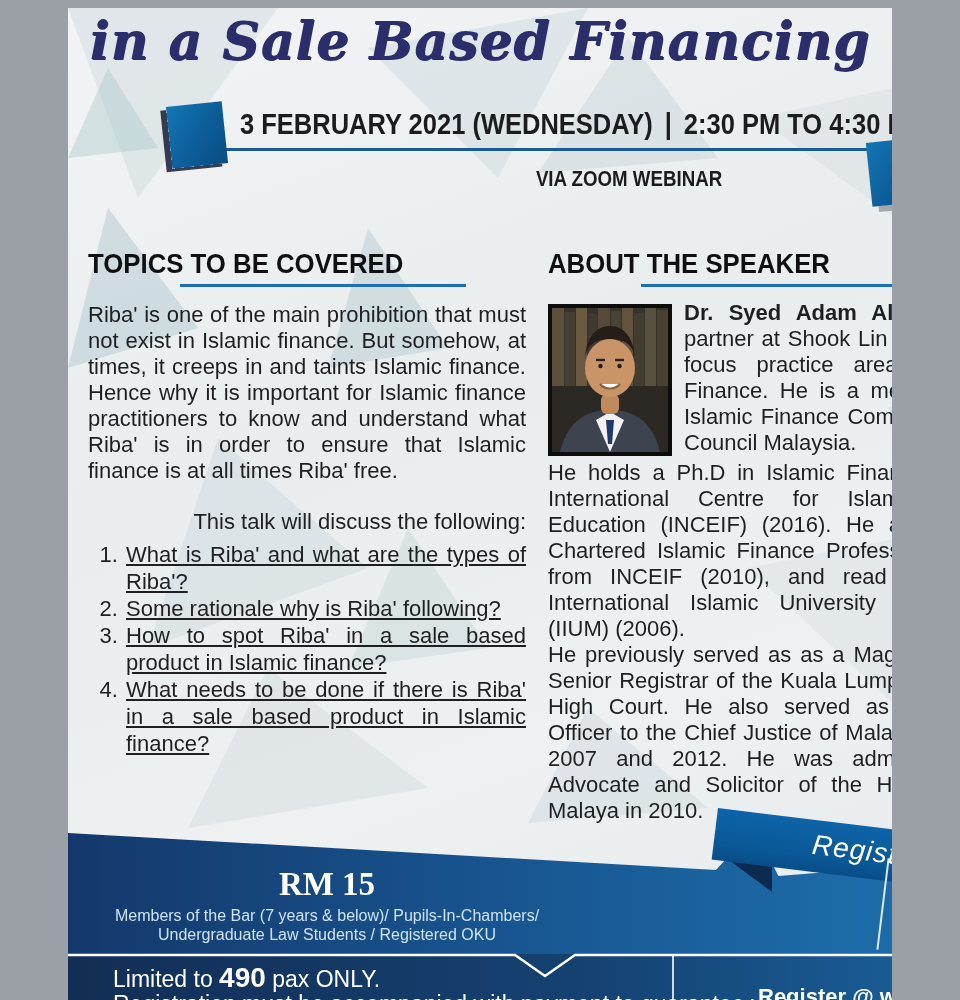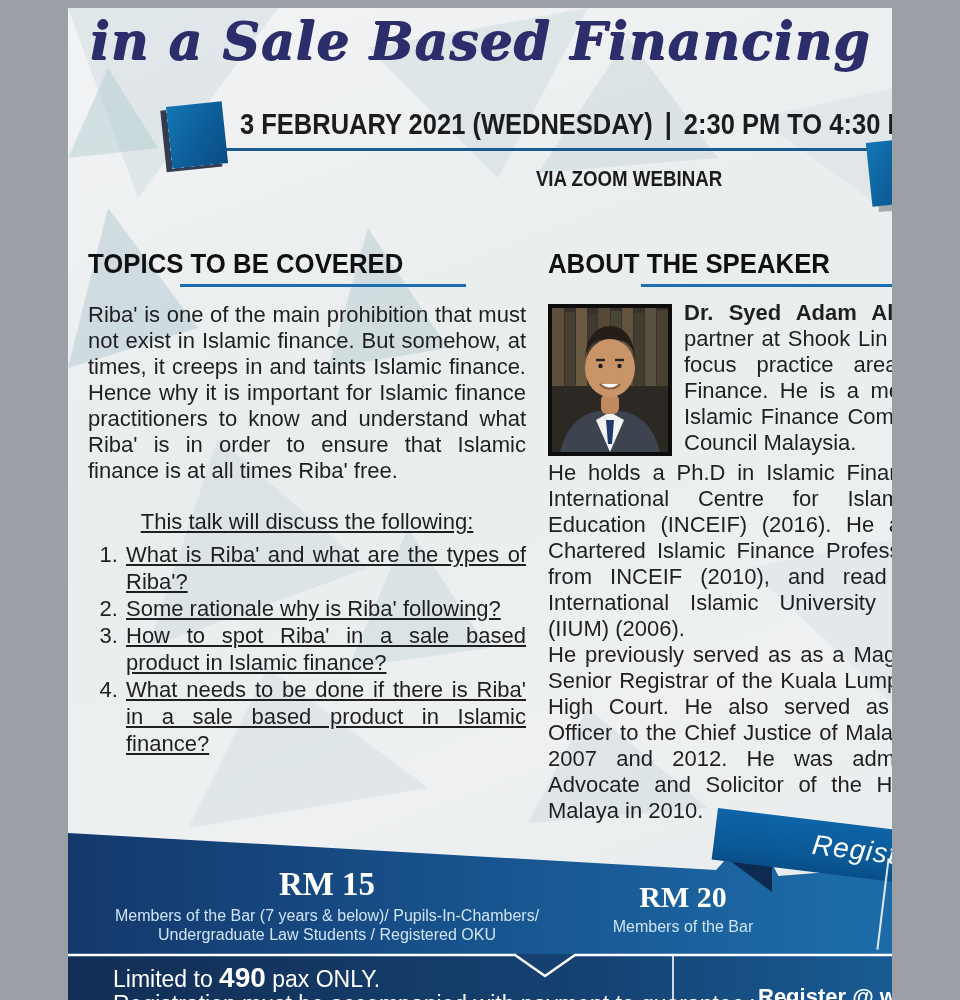--- a/index.html
+++ b/index.html
@@ -29,21 +29,21 @@
   .col-heading{position:absolute;z-index:2;font-weight:bold;font-size:28px;color:#101012;}
   .h-topics{left:20px;top:240px;width:438px;}
   .h-speaker{left:480px;top:240px;width:475px;}
   .h-underline{position:absolute;height:3px;background:#1c6fb4;z-index:2;}
   .u-topics{left:112px;top:276px;width:286px;}
   .u-speaker{left:573px;top:276px;width:290px;}
   
   .topics-body{position:absolute;left:20px;top:294px;width:438px;z-index:2;
     font-size:22px;line-height:26px;color:#1f1f21;text-align:justify;}
   .topics-body p{margin:0;}
-  .p-discuss{margin-top:25px !important;text-align:center;text-decoration:underline;}
+  .p-discuss{margin-top:25px !important;text-align:right;}
   .topics-body ol{margin:6px 0 0 0;padding-left:36px;}
   .topics-body li{margin:0;padding-left:2px;line-height:27px;text-align:justify;text-decoration:underline;}
   .speaker-body{position:absolute;left:480px;top:292px;width:475px;z-index:2;
     font-size:22px;line-height:26px;color:#1f1f21;text-align:justify;}
   .speaker-body p{margin:0;}
   .clear{clear:left;}
   .photo-frame{float:left;width:124px;height:152px;margin:4px 12px 4px 0;
     border:4px solid #0d0d0d;box-sizing:border-box;background:#35302b;}
   .photo-frame svg{display:block;}
   b.name{font-weight:bold;}
@@ -173,24 +173,20 @@
   </div>
   <div class="edge-line"></div>
 
   <div class="tier tier1">
     <span class="amount">RM 15</span>
     <span class="desc">
       <span style="display:block;">Members of the Bar (7 years &amp; below)/ Pupils-In-Chambers/</span>
       <span style="display:block;">Undergraduate Law Students / Registered OKU</span>
     </span>
   </div>
-  <div class="tier tier2">
-    <span class="amount">RM 20</span>
-    <span class="desc">Members of the Bar</span>
-  </div>
 
   <div class="bottom-bar"></div>
   <svg class="separator" width="960" height="32" viewBox="0 0 960 32">
     <polyline points="0,3 447,3 477,24 507,3 958,3" fill="none" stroke="#ffffff" stroke-width="2.5"></polyline>
   </svg>
   <div class="v-divider"></div>
 
   <div class="limited">
     <span>Limited to </span><span class="count">490</span><span> pax ONLY.</span>
   </div>

